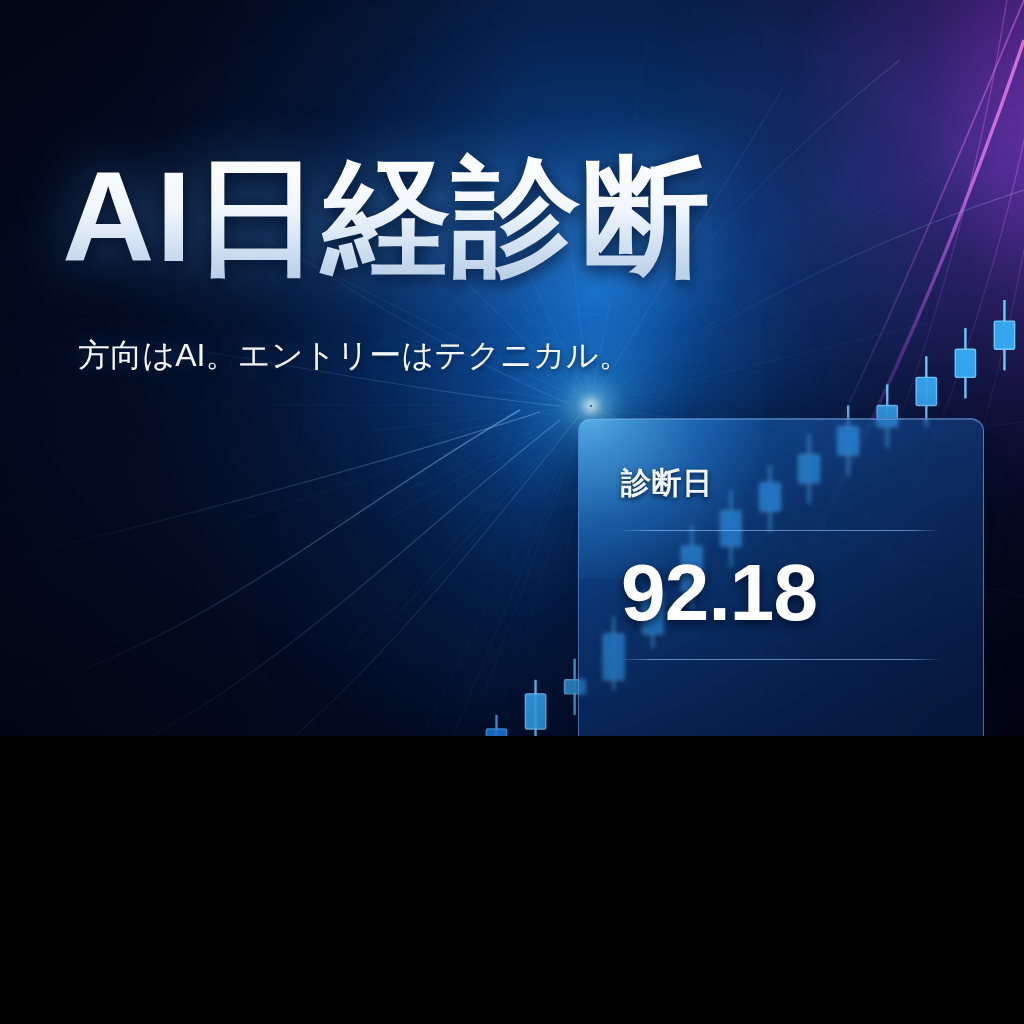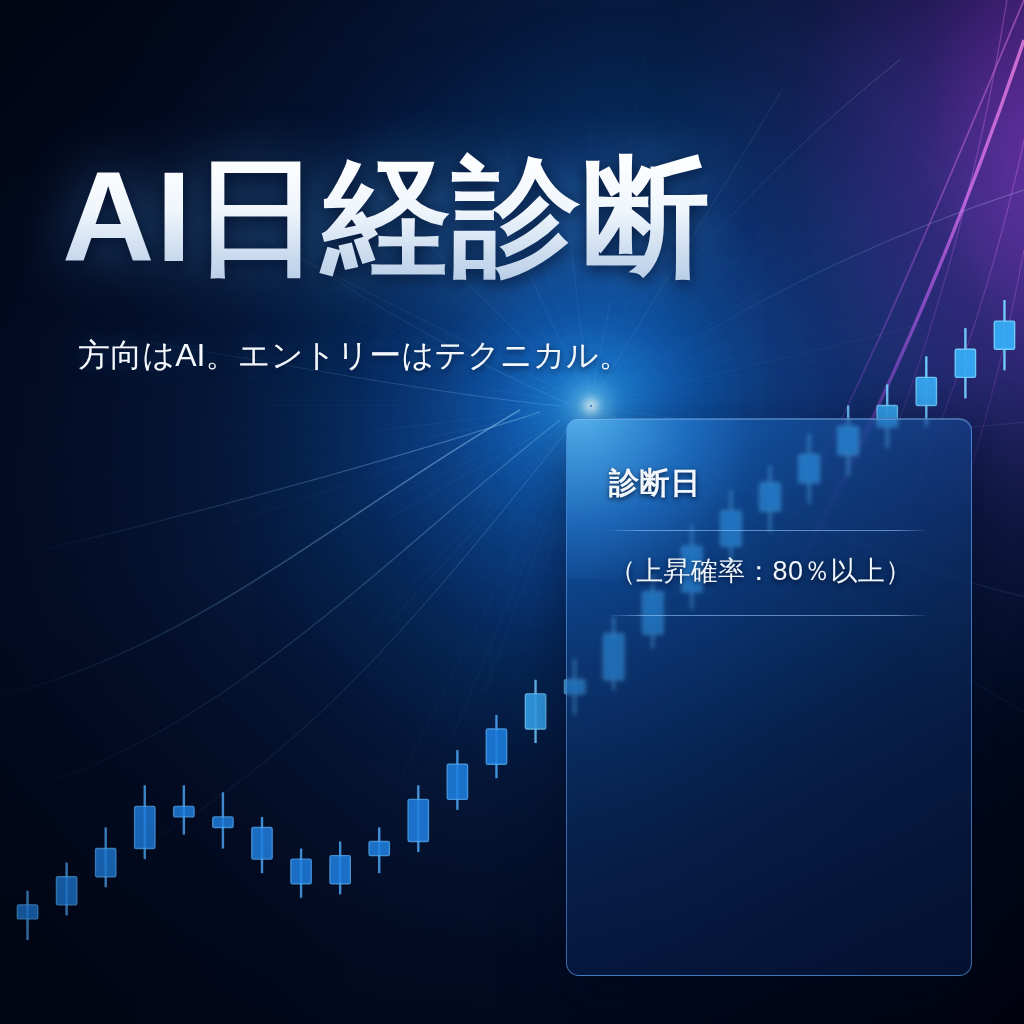--- a/index.html
+++ b/index.html
@@ -1,21 +1,21 @@
 <!DOCTYPE html>
 <html lang="ja"><head>
 <meta charset="utf-8">
 <title>AI日経診断</title>
 <style>
   html,body{margin:0;padding:0;background:#000;}
   body{font-family:"Liberation Sans","DejaVu Sans",sans-serif;}
 
   #stage{
     position:relative;
-    width:1024px;height:1024px;
+    width:1024px;height:736px;
     overflow:hidden;
     background:#04102a;
     user-select:none;
   }
 
   
   .bg-base{
     position:absolute;inset:0;
     background:
       radial-gradient(circle at 58% 40%, #1b6fc4 0%, #12539f 9%, #0c3a79 18%, #082a5c 30%, #061c42 45%, #040f2b 65%, #02081c 100%);
@@ -82,21 +82,21 @@
     font-weight:500;
     letter-spacing:.004em;
     color:#f4f8fd;
     text-shadow:0 2px 7px rgba(0,10,35,.92), 0 0 18px rgba(70,160,255,.40);
     white-space:nowrap;
   }
 
   
   .card{
     position:absolute;
-    left:566px;top:418px;
+    left:578px;top:418px;
     width:404px;height:556px;
     border-radius:13px;
     border:1px solid rgba(110,175,255,.55);
     background:
       linear-gradient(155deg, rgba(28,104,190,.62) 0%, rgba(18,74,150,.52) 26%, rgba(11,44,100,.55) 58%, rgba(6,22,60,.70) 100%);
     box-shadow:
       inset 0 1px 0 rgba(190,225,255,.30),
       0 18px 60px rgba(0,8,30,.55);
     backdrop-filter:blur(2px);
     overflow:hidden;
@@ -377,21 +377,21 @@
     <div class="card-glow"></div>
     <div class="card-inner">
 
       <div class="blk">
         <div class="blk-label">診断日</div>
       </div>
 
       <div class="divider"></div>
 
       <div class="blk">
-        <div class="score-note">（上昇確率：80％以上）</div>
+        <div class="score-num">92.18</div>
       </div>
 
       <div class="divider"></div>
 
 
     </div>
   </div>
 
 </div>
 

